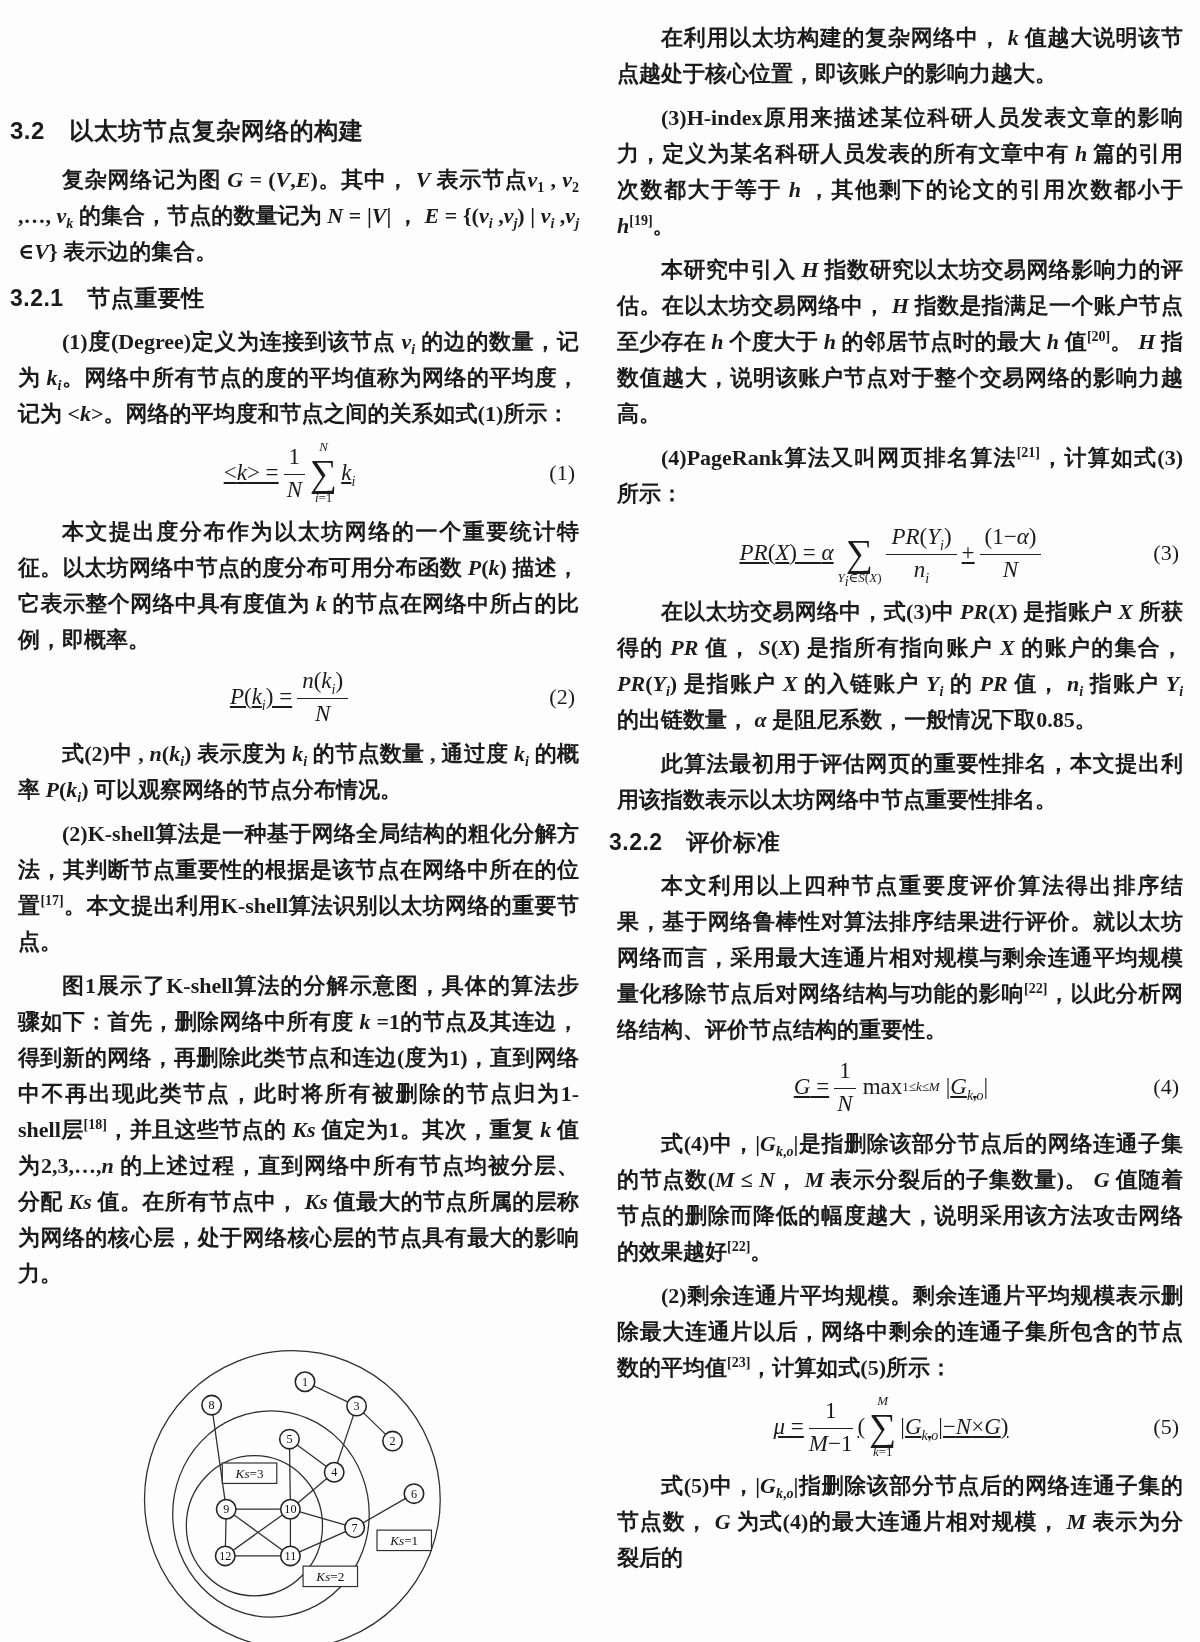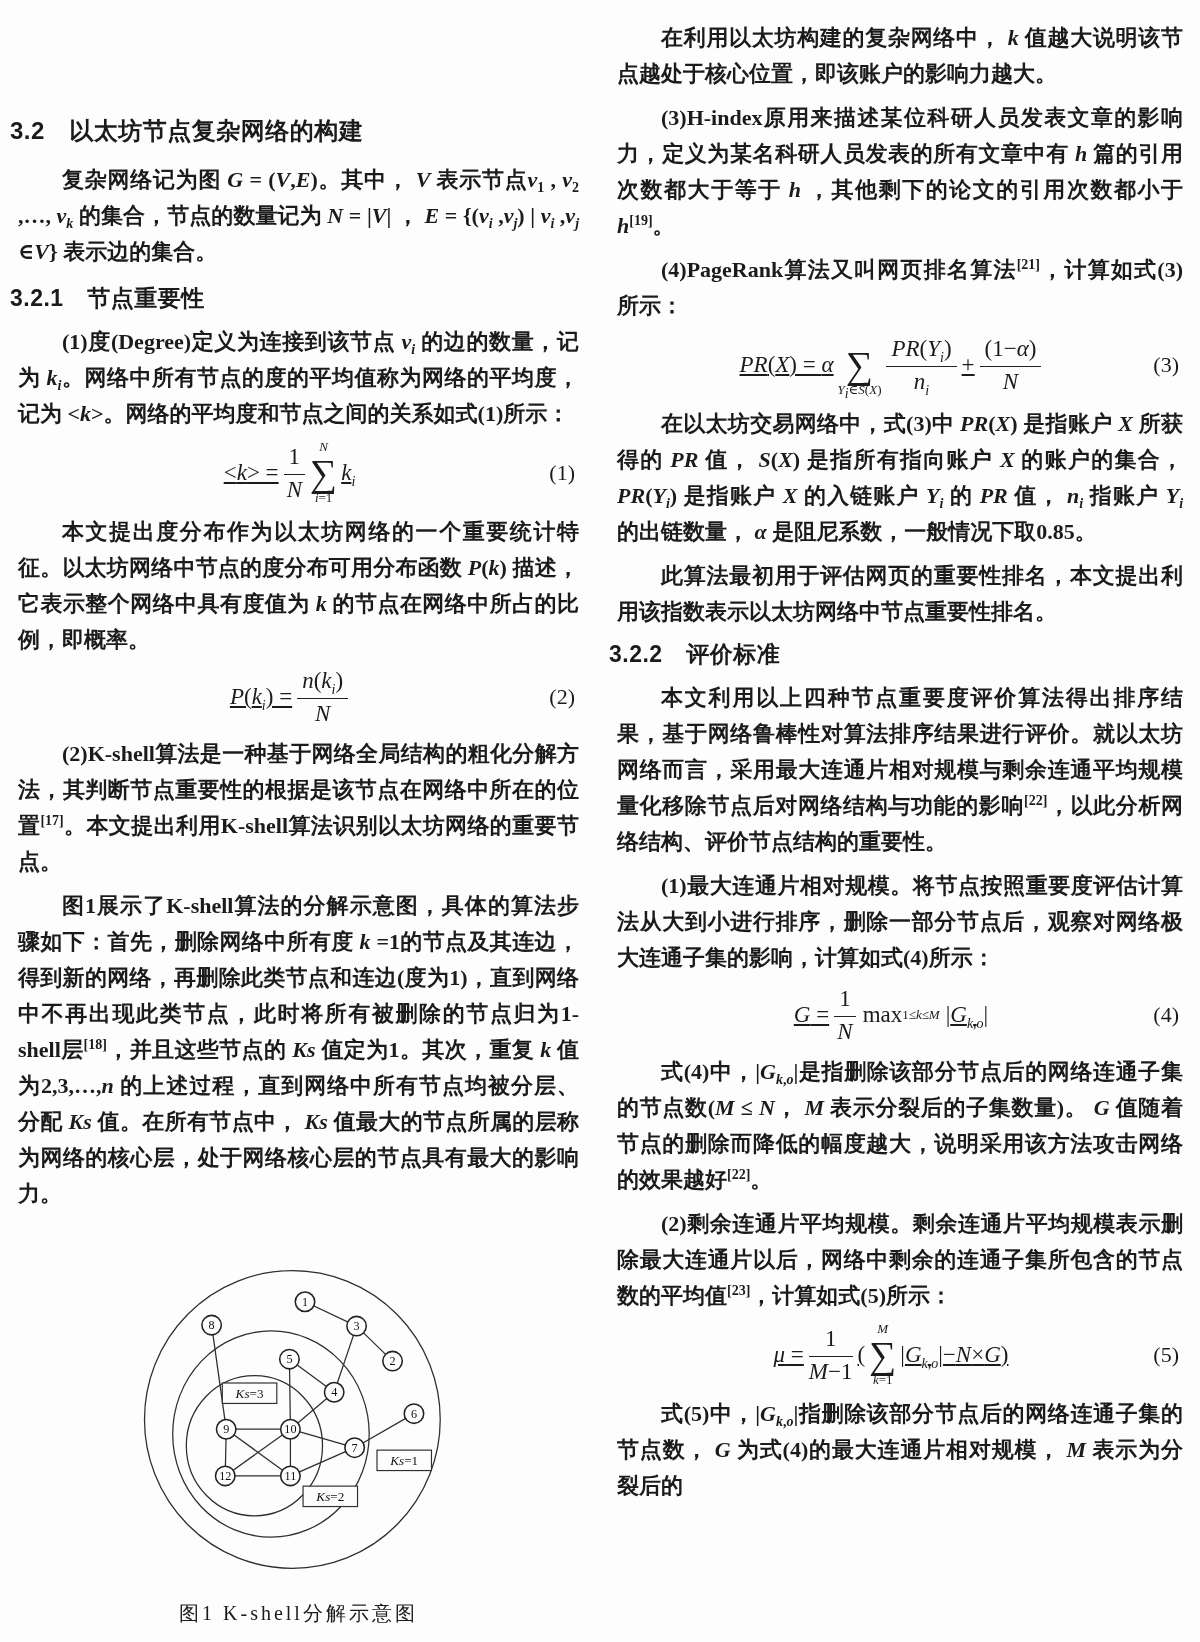--- a/index.html
+++ b/index.html
@@ -88,20 +88,21 @@
         </div>
         <p class="p">本文提出度分布作为以太坊网络的一个重要统计特征。以太坊网络中节点的度分布可用分布函数 <i>P</i>(<i>k</i>) 描述，它表示整个网络中具有度值为 <i>k</i> 的节点在网络中所占的比例，即概率。</p>
         <div class="feq">
           <span class="ftxt"><i>P</i>(<i>k</i><sub><i>i</i></sub>) = </span>
           <span class="frac">
             <span class="num"><i>n</i>(<i>k</i><sub><i>i</i></sub>)</span>
             <span class="den"><i>N</i></span>
           </span>
           <span class="eqnum">(2)</span>
         </div>
+        <p class="p">式(2)中 , <i>n</i>(<i>k</i><sub><i>i</i></sub>) 表示度为 <i>k</i><sub><i>i</i></sub> 的节点数量 , 通过度 <i>k</i><sub><i>i</i></sub> 的概率 <i>P</i>(<i>k</i><sub><i>i</i></sub>) 可以观察网络的节点分布情况。</p>
         <p class="p">(2)K-shell算法是一种基于网络全局结构的粗化分解方法，其判断节点重要性的根据是该节点在网络中所在的位置<sup>[17]</sup>。本文提出利用K-shell算法识别以太坊网络的重要节点。</p>
         <p class="p">图1展示了K-shell算法的分解示意图，具体的算法步骤如下：首先，删除网络中所有度 <i>k</i> =1的节点及其连边，得到新的网络，再删除此类节点和连边(度为1)，直到网络中不再出现此类节点，此时将所有被删除的节点归为1-shell层<sup>[18]</sup>，并且这些节点的 <i>Ks</i> 值定为1。其次，重复 <i>k</i> 值为2,3,…,<i>n</i> 的上述过程，直到网络中所有节点均被分层、分配 <i>Ks</i> 值。在所有节点中， <i>Ks</i> 值最大的节点所属的层称为网络的核心层，处于网络核心层的节点具有最大的影响力。</p>
         <div class="fig-wrap">
           <svg viewBox="0 0 430 368" class="kshell">
             <ellipse cx="165" cy="203" rx="152" ry="153" class="ring"></ellipse>
             <ellipse cx="143" cy="218" rx="101" ry="106" class="ring"></ellipse>
             <ellipse cx="126" cy="230" rx="70" ry="72" class="ring"></ellipse>
             <line x1="178" y1="82" x2="231" y2="107" class="edge"></line>
             <line x1="231" y1="107" x2="268" y2="143" class="edge"></line>
             <line x1="231" y1="107" x2="208" y2="175" class="edge"></line>
@@ -180,20 +181,21 @@
             </g>
           </svg>
         </div>
       </div>
     <div class="cap-zh">图1 K-shell分解示意图</div>
   </div>
   <div class="col col-right">
     <div id="right-blocks">
         <p class="p">在利用以太坊构建的复杂网络中， <i>k</i> 值越大说明该节点越处于核心位置，即该账户的影响力越大。</p>
         <p class="p">(3)H-index原用来描述某位科研人员发表文章的影响力，定义为某名科研人员发表的所有文章中有 <i>h</i> 篇的引用次数都大于等于 <i>h</i> ，其他剩下的论文的引用次数都小于 <i>h</i><sup>[19]</sup>。</p>
+        <p class="p">本研究中引入 <i>H</i> 指数研究以太坊交易网络影响力的评估。在以太坊交易网络中， <i>H</i> 指数是指满足一个账户节点至少存在 <i>h</i> 个度大于 <i>h</i> 的邻居节点时的最大 <i>h</i> 值<sup>[20]</sup>。 <i>H</i> 指数值越大，说明该账户节点对于整个交易网络的影响力越高。</p>
         <p class="p">(4)PageRank算法又叫网页排名算法<sup>[21]</sup>，计算如式(3)所示：</p>
         <div class="feq">
           <span class="ftxt"><i>PR</i>(<i>X</i>) = <i>α</i></span>
           <span class="bigop">
             <span class="lim"></span>
             <span class="op">∑</span>
             <span class="lim"><i>Y</i><sub><i>i</i></sub>∈<i>S</i>(<i>X</i>)</span>
           </span>
           <span class="frac">
             <span class="num"><i>PR</i>(<i>Y</i><sub><i>i</i></sub>)</span>
@@ -203,21 +205,20 @@
           <span class="frac">
             <span class="num">(1−<i>α</i>)</span>
             <span class="den"><i>N</i></span>
           </span>
           <span class="eqnum">(3)</span>
         </div>
         <p class="p">在以太坊交易网络中，式(3)中 <i>PR</i>(<i>X</i>) 是指账户 <i>X</i> 所获得的 <i>PR</i> 值， <i>S</i>(<i>X</i>) 是指所有指向账户 <i>X</i> 的账户的集合， <i>PR</i>(<i>Y</i><sub><i>i</i></sub>) 是指账户 <i>X</i> 的入链账户 <i>Y</i><sub><i>i</i></sub> 的 <i>PR</i> 值， <i>n</i><sub><i>i</i></sub> 指账户 <i>Y</i><sub><i>i</i></sub> 的出链数量， <i>α</i> 是阻尼系数，一般情况下取0.85。</p>
         <p class="p">此算法最初用于评估网页的重要性排名，本文提出利用该指数表示以太坊网络中节点重要性排名。</p>
         <div class="h3">3.2.2　评价标准</div>
         <p class="p">本文利用以上四种节点重要度评价算法得出排序结果，基于网络鲁棒性对算法排序结果进行评价。就以太坊网络而言，采用最大连通片相对规模与剩余连通平均规模量化移除节点后对网络结构与功能的影响<sup>[22]</sup>，以此分析网络结构、评价节点结构的重要性。</p>
-        <p class="p">(1)最大连通片相对规模。将节点按照重要度评估计算法从大到小进行排序，删除一部分节点后，观察对网络极大连通子集的影响，计算如式(4)所示：</p>
         <div class="feq">
           <span class="ftxt"><i>G</i> = </span>
           <span class="frac">
             <span class="num">1</span>
             <span class="den"><i>N</i></span>
           </span>
           <span class="underop">
             <span class="main">max</span>
             <span class="lim">1≤<i>k</i>≤<i>M</i></span>
           </span>

